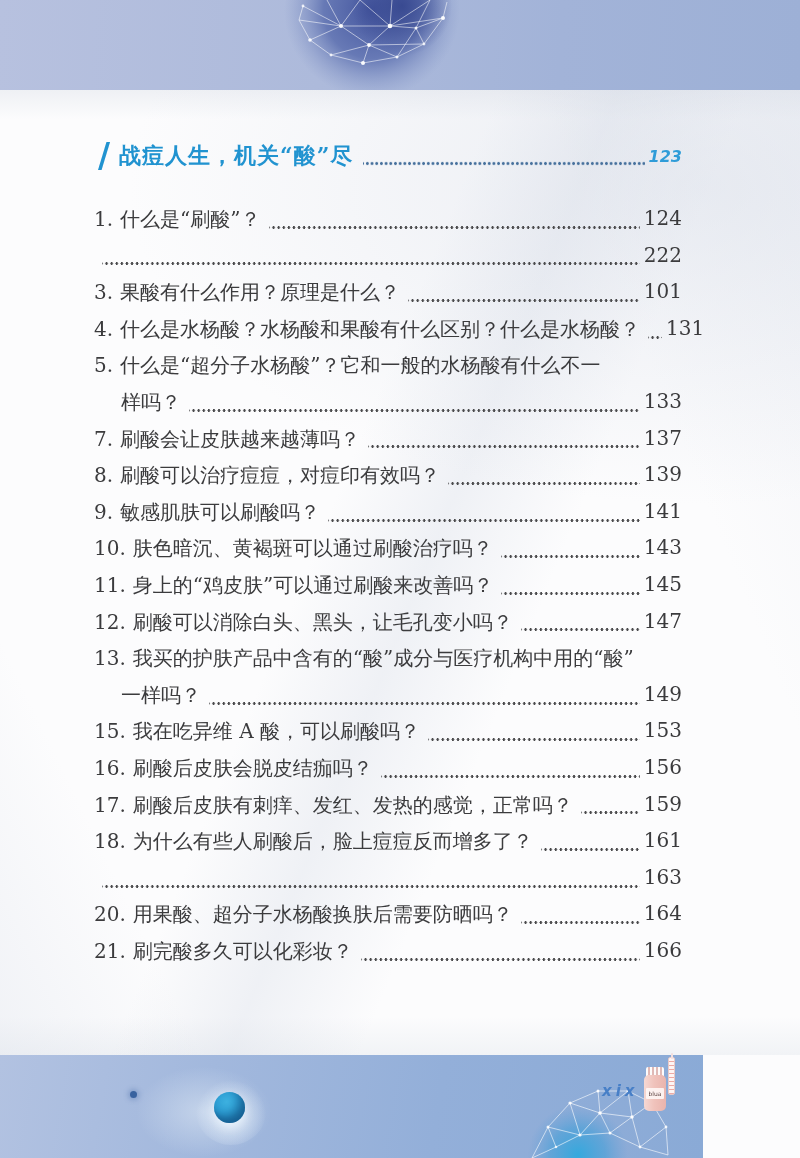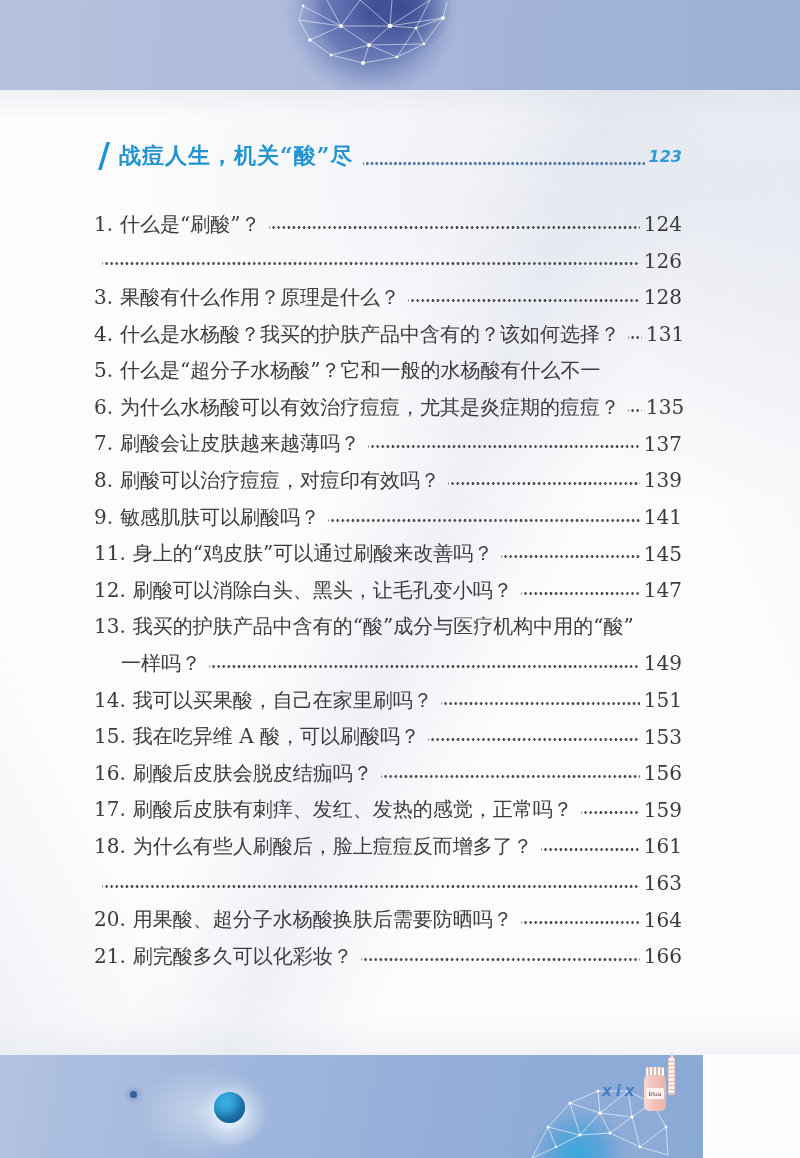--- a/index.html
+++ b/index.html
@@ -60,21 +60,21 @@
   .leader{flex:1 1 auto;align-self:stretch;min-width:14px;
     background-image:radial-gradient(circle,#4a4a4c 1.12px,rgba(0,0,0,0) 1.5px);
     background-size:5.1px 5.1px;background-repeat:repeat-x;background-position:2px 60%;
     margin:0 4px 0 8px;}
   .leader-title{background-image:radial-gradient(circle,#47719d 1.25px,rgba(0,0,0,0) 1.65px);
     background-size:4.7px 4.7px;background-position:2px 66%;margin-left:10px;}
   .chapter-page{font-family:"DejaVu Sans","Liberation Sans",sans-serif;font-style:italic;font-weight:700;
     font-size:16px;color:#2f9cd8;}
 
   .toc{margin-top:26px;}
-  .toc-row{display:flex;align-items:center;height:36.6px;}
+  .toc-row{display:flex;align-items:flex-start;height:36.6px;}
   .toc-text{white-space:nowrap;font-size:20px;color:#3b3b3d;}
   .toc-num{margin-right:7px;}
   .toc-indent{padding-left:27px;}
   .toc-page{font-size:20px;color:#3b3b3d;}
 </style>
 </head>
 <body>
 
 <div class="page">
 
@@ -143,77 +143,77 @@
       <span class="chapter-page">123</span>
     </div>
     <div class="toc" id="toc">
         <div class="toc-row">
           <span class="toc-text"><span class="toc-num">1.</span><span>什么是“刷酸”？</span></span>
           <span class="leader"></span>
           <span class="toc-page">124</span>
         </div>
         <div class="toc-row">
           <span class="leader"></span>
-          <span class="toc-page">126</span>
+          <span class="toc-page">222</span>
         </div>
         <div class="toc-row">
           <span class="toc-text"><span class="toc-num">3.</span><span>果酸有什么作用？原理是什么？</span></span>
           <span class="leader"></span>
-          <span class="toc-page">128</span>
-        </div>
-        <div class="toc-row">
-          <span class="toc-text"><span class="toc-num">4.</span><span>什么是水杨酸？我买的护肤产品中含有的？该如何选择？</span></span>
+          <span class="toc-page">101</span>
+        </div>
+        <div class="toc-row">
+          <span class="toc-text"><span class="toc-num">4.</span><span>什么是水杨酸？水杨酸和果酸有什么区别？什么是水杨酸？</span></span>
           <span class="leader"></span>
           <span class="toc-page">131</span>
         </div>
         <div class="toc-row">
           <span class="toc-text"><span class="toc-num">5.</span><span>什么是“超分子水杨酸”？它和一般的水杨酸有什么不一</span></span>
         </div>
         <div class="toc-row">
-          <span class="toc-text"><span class="toc-num">6.</span><span>为什么水杨酸可以有效治疗痘痘，尤其是炎症期的痘痘？</span></span>
-          <span class="leader"></span>
-          <span class="toc-page">135</span>
+          <span class="toc-text toc-indent">样吗？</span>
+          <span class="leader"></span>
+          <span class="toc-page">133</span>
         </div>
         <div class="toc-row">
           <span class="toc-text"><span class="toc-num">7.</span><span>刷酸会让皮肤越来越薄吗？</span></span>
           <span class="leader"></span>
           <span class="toc-page">137</span>
         </div>
         <div class="toc-row">
           <span class="toc-text"><span class="toc-num">8.</span><span>刷酸可以治疗痘痘，对痘印有效吗？</span></span>
           <span class="leader"></span>
           <span class="toc-page">139</span>
         </div>
         <div class="toc-row">
           <span class="toc-text"><span class="toc-num">9.</span><span>敏感肌肤可以刷酸吗？</span></span>
           <span class="leader"></span>
           <span class="toc-page">141</span>
         </div>
         <div class="toc-row">
+          <span class="toc-text"><span class="toc-num">10.</span><span>肤色暗沉、黄褐斑可以通过刷酸治疗吗？</span></span>
+          <span class="leader"></span>
+          <span class="toc-page">143</span>
+        </div>
+        <div class="toc-row">
           <span class="toc-text"><span class="toc-num">11.</span><span>身上的“鸡皮肤”可以通过刷酸来改善吗？</span></span>
           <span class="leader"></span>
           <span class="toc-page">145</span>
         </div>
         <div class="toc-row">
           <span class="toc-text"><span class="toc-num">12.</span><span>刷酸可以消除白头、黑头，让毛孔变小吗？</span></span>
           <span class="leader"></span>
           <span class="toc-page">147</span>
         </div>
         <div class="toc-row">
           <span class="toc-text"><span class="toc-num">13.</span><span>我买的护肤产品中含有的“酸”成分与医疗机构中用的“酸”</span></span>
         </div>
         <div class="toc-row">
           <span class="toc-text toc-indent">一样吗？</span>
           <span class="leader"></span>
           <span class="toc-page">149</span>
-        </div>
-        <div class="toc-row">
-          <span class="toc-text"><span class="toc-num">14.</span><span>我可以买果酸，自己在家里刷吗？</span></span>
-          <span class="leader"></span>
-          <span class="toc-page">151</span>
         </div>
         <div class="toc-row">
           <span class="toc-text"><span class="toc-num">15.</span><span>我在吃异维 A 酸，可以刷酸吗？</span></span>
           <span class="leader"></span>
           <span class="toc-page">153</span>
         </div>
         <div class="toc-row">
           <span class="toc-text"><span class="toc-num">16.</span><span>刷酸后皮肤会脱皮结痂吗？</span></span>
           <span class="leader"></span>
           <span class="toc-page">156</span>

